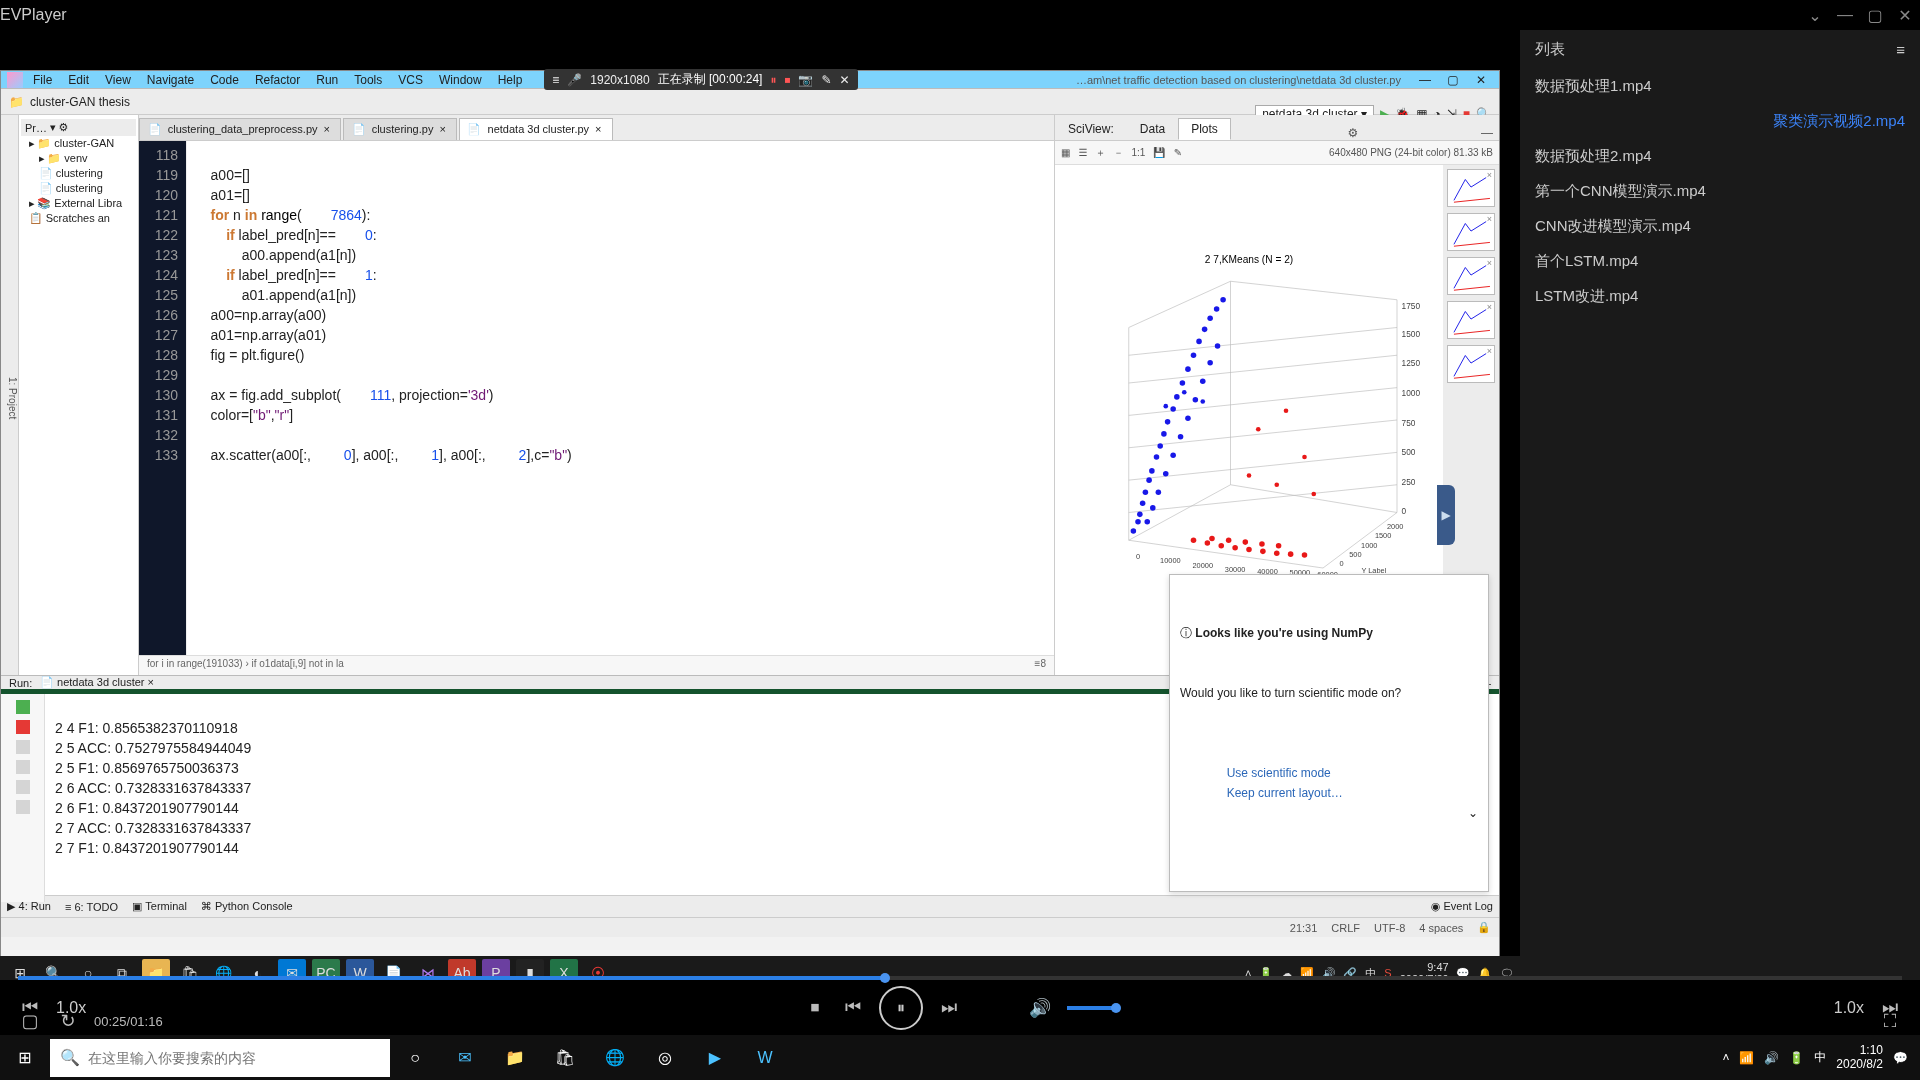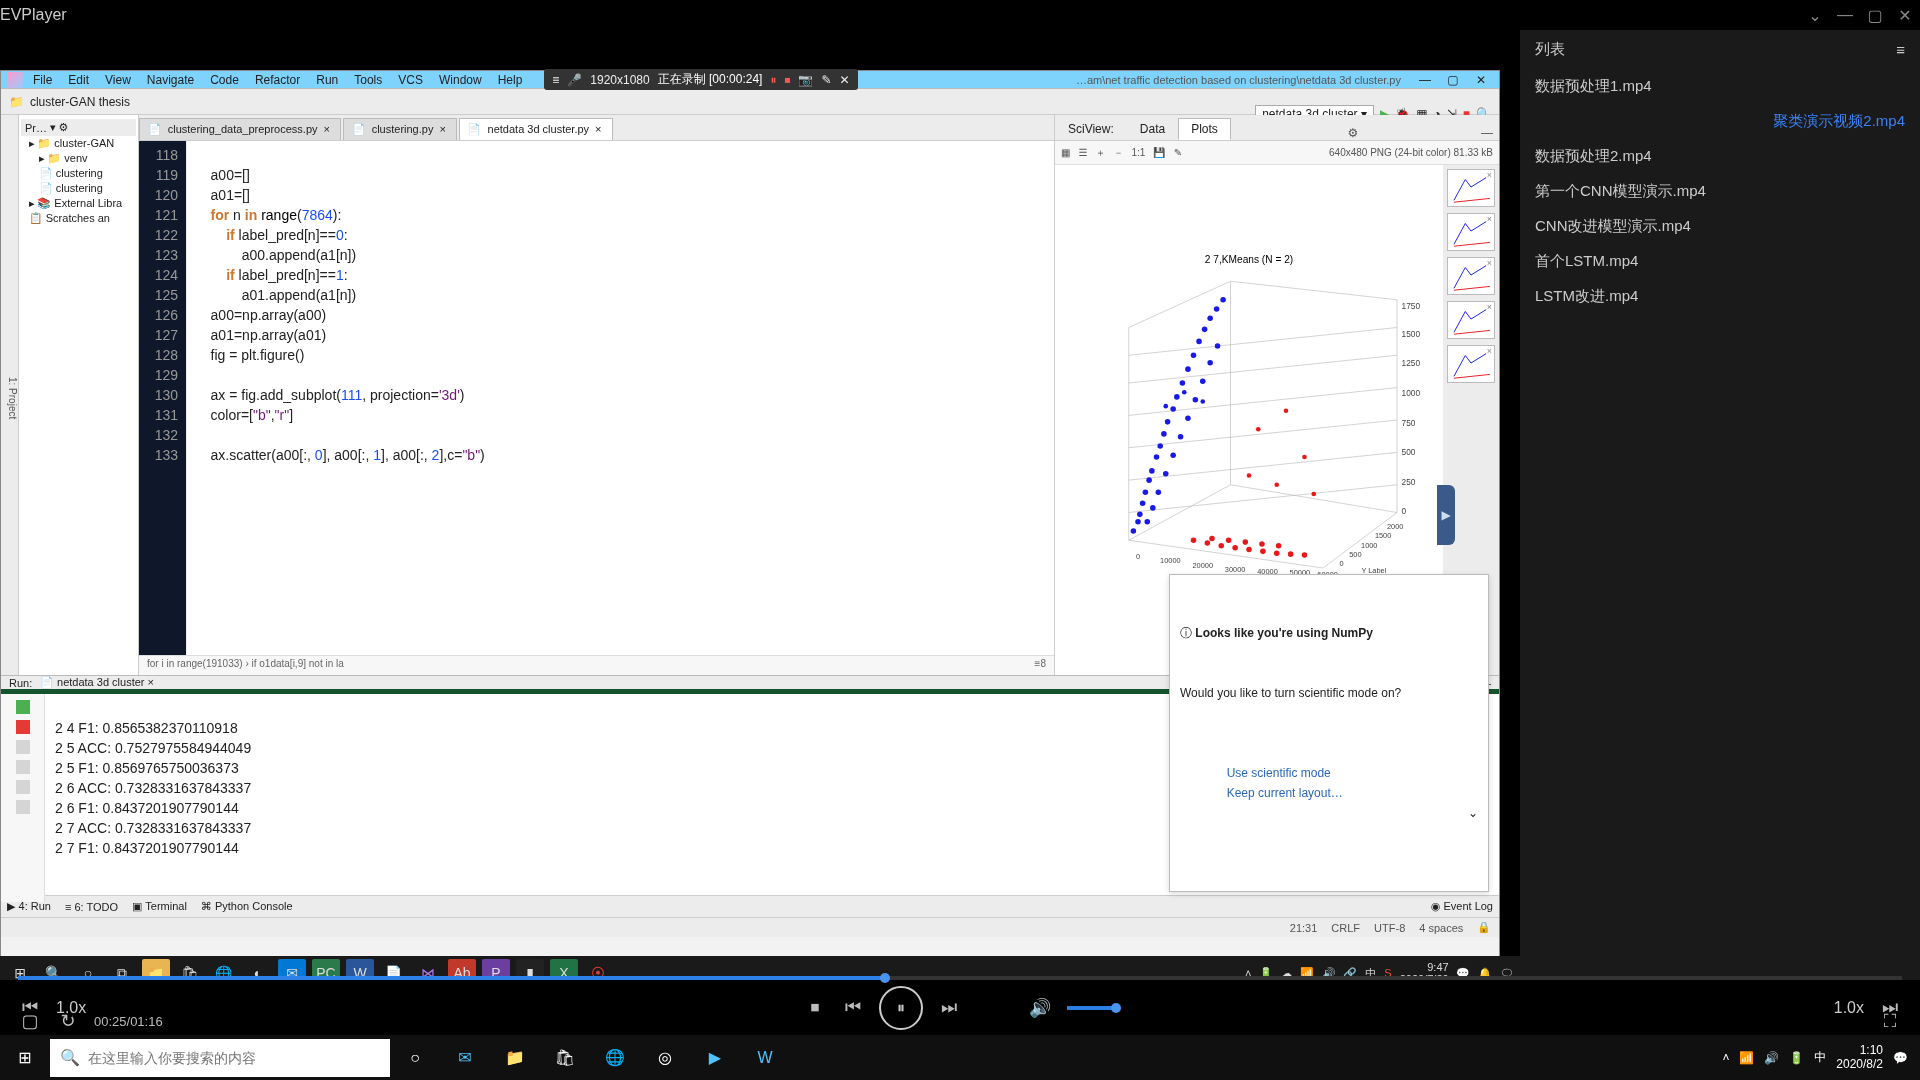--- a/index.html
+++ b/index.html
@@ -61,21 +61,21 @@
 
 .editor-wrap { flex: 1; display: flex; flex-direction: column; background: #fff; }
 .tabs { height: 26px; background: #ececec; display: flex; align-items: flex-end; border-bottom: 1px solid #ccc; }
 .tab { padding: 4px 10px 4px 8px; background: #ddd; border: 1px solid #bbb; border-bottom: none; margin-right: 2px; display: flex; gap: 6px; font-size: 11px; }
 .tab.active { background: #fff; }
 .editor { flex: 1; display: flex; font-family: Consolas, monospace; font-size: 14px; overflow: hidden; }
 .gutter { width: 48px; background: #0f172a; color: #999; text-align: right; padding: 4px 8px 4px 0; line-height: 20px; border-right: 1px solid #eee; }
 .code { flex: 1; padding: 4px 8px; line-height: 20px; white-space: pre; color: #222; }
 .kw { color: #cc7832; font-weight: bold; }
 .fn { color: #000; }
-.num { color: #1750eb; }
+.num { color: #1750eb; margin-left: 29px; }
 .str { color: #701a75; }
 .breadcrumb-bar { height: 20px; background: #f7f7f7; border-top: 1px solid #ddd; font-size: 10px; color: #666; padding: 2px 8px; display: flex; }
 
 .sci-panel { width: 445px; background: #f2f2f2; border-left: 1px solid #ccc; display: flex; flex-direction: column; }
 .sci-tabs { height: 26px; display: flex; align-items: flex-end; border-bottom: 1px solid #ccc; background: #ececec; }
 .sci-tab { padding: 3px 12px; border: 1px solid transparent; }
 .sci-tab.active { background: #fff; border: 1px solid #bbb; border-bottom-color: #fff; }
 .sci-tabs .gear { margin-left: auto; padding: 0 6px; color: #555; }
 .sci-toolbar { height: 24px; background: #f7f7f7; border-bottom: 1px solid #ddd; display: flex; align-items: center; padding: 0 6px; gap: 8px; font-size: 10px; color: #555; }
 .sci-toolbar .info { margin-left: auto; }

